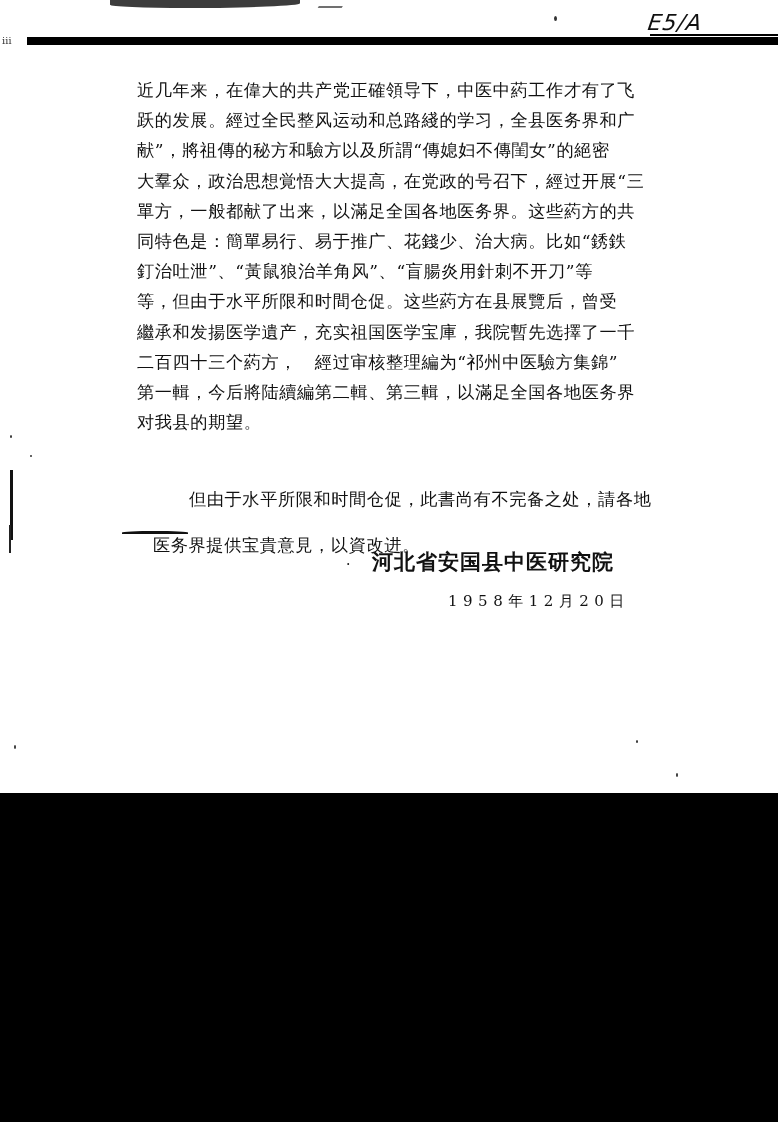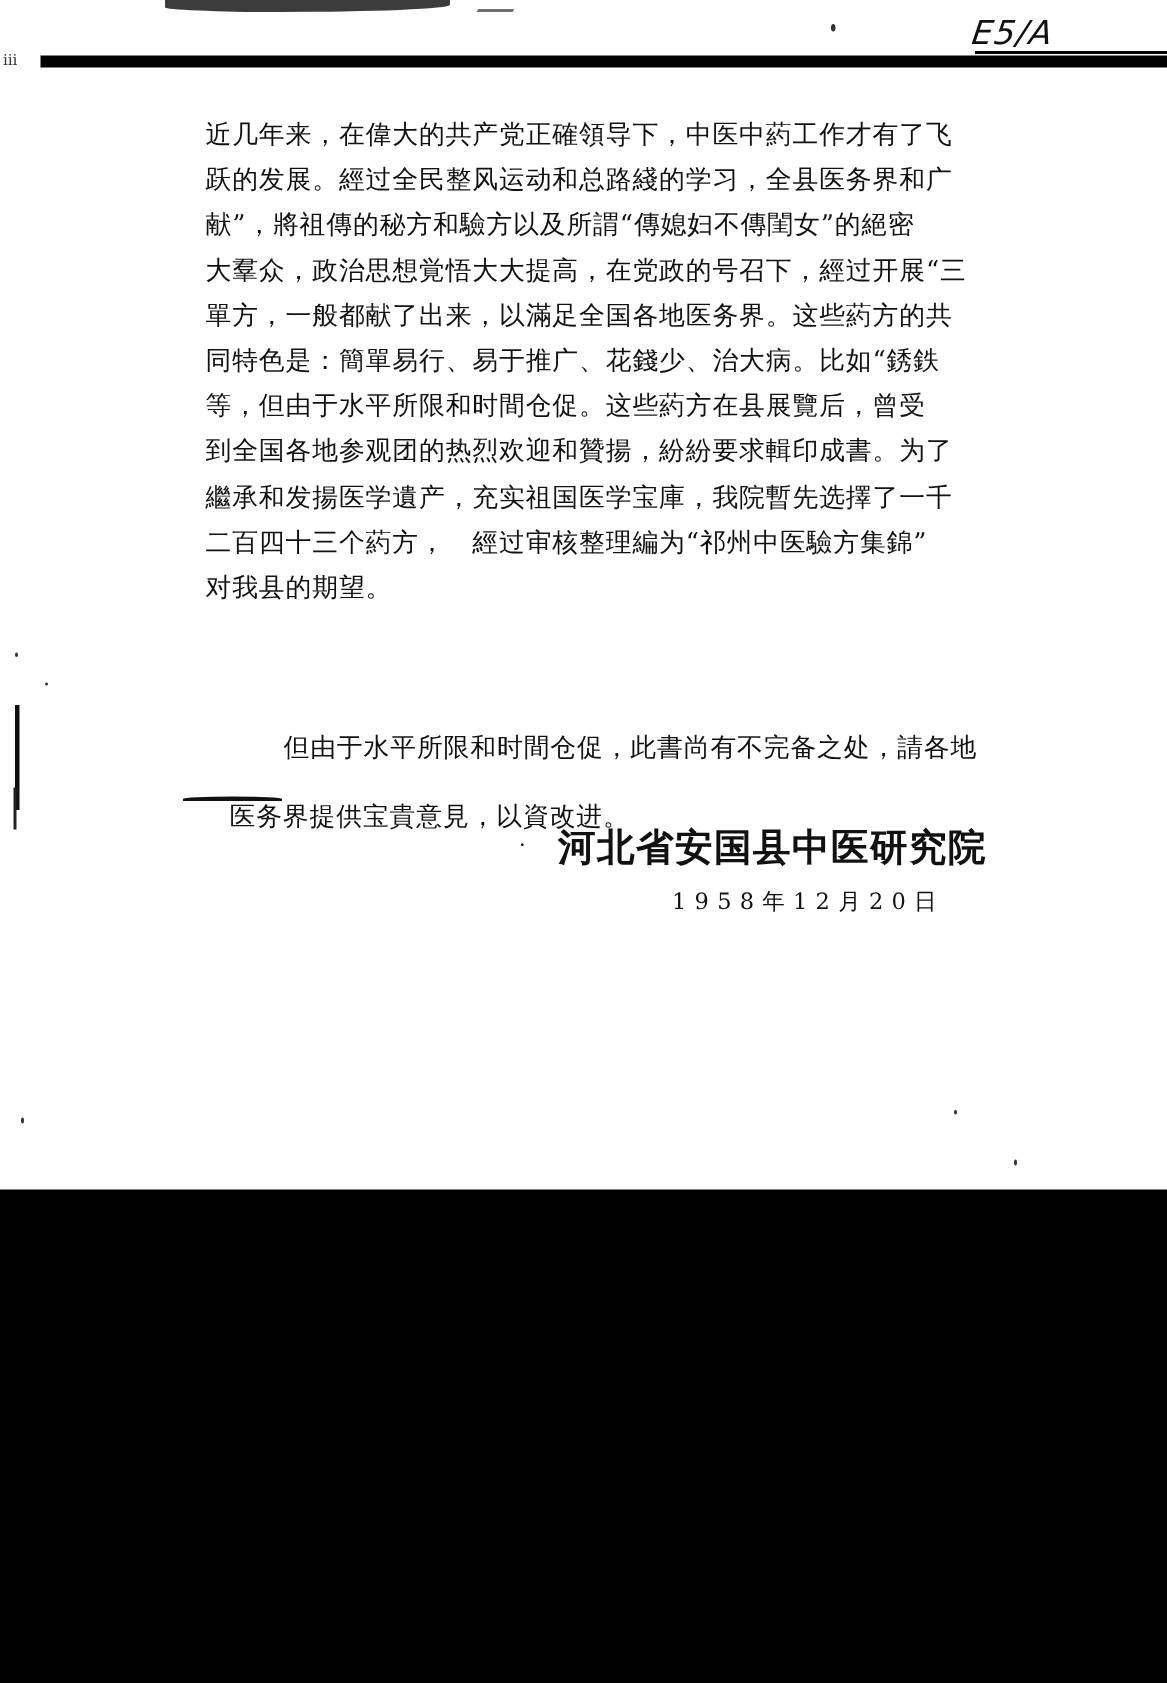--- a/index.html
+++ b/index.html
@@ -116,21 +116,21 @@
       position: absolute;
       left: 9px; top: 525px;
       width: 2px; height: 28px;
       background: #222;
     }
     .signature {
       position: absolute;
       left: 372px; top: 548px;
       font-family: "DejaVu Sans", sans-serif;
       font-weight: bold;
-      font-size: 25px;
+      font-size: 21px;
       letter-spacing: 1px;
     }
     .sig-dot {
       position: absolute;
       left: 346px; top: 556px;
       font-size: 14px;
     }
     .date {
       position: absolute;
       left: 448px; top: 592px;
@@ -150,24 +150,25 @@
   <div class="header-rule-thin"></div>
   <div class="header-rule"></div>
 
   <div class="body-text">
     <p>近几年来，在偉大的共产党正確領导下，中医中葯工作才有了飞</p>
     <p>跃的发展。經过全民整风运动和总路綫的学习，全县医务界和广</p>
     <p>献”，將祖傳的秘方和驗方以及所謂“傳媳妇不傳閨女”的絕密</p>
     <p>大羣众，政治思想覚悟大大提高，在党政的号召下，經过开展“三</p>
     <p>單方，一般都献了出来，以滿足全国各地医务界。这些葯方的共</p>
     <p>同特色是：簡單易行、易于推广、花錢少、治大病。比如“銹鉄</p>
+    <p>釘治吐泄”、“黃鼠狼治羊角风”、“盲腸炎用針刺不开刀”等</p>
     <p>等，但由于水平所限和时間仓促。这些葯方在县展覽后，曾受</p>
-    <p>到全国各地参观团的热烈欢迎和贊揚，紛紛要求輯印成書。为了</p>
     <p>繼承和发揚医学遺产，充实祖国医学宝庫，我院暫先选擇了一千</p>
     <p>二百四十三个葯方，　經过审核整理編为“祁州中医驗方集錦”</p>
+    <p>第一輯，今后將陆續編第二輯、第三輯，以滿足全国各地医务界</p>
     <p>对我县的期望。</p>
   </div>
 
   <div class="para2">
     <p class="indent">但由于水平所限和时間仓促，此書尚有不完备之处，請各地</p>
     <p>医务界提供宝貴意見，以資改进。</p>
   </div>
 
   <div class="short-rule"></div>
   <div class="left-bar"></div>

